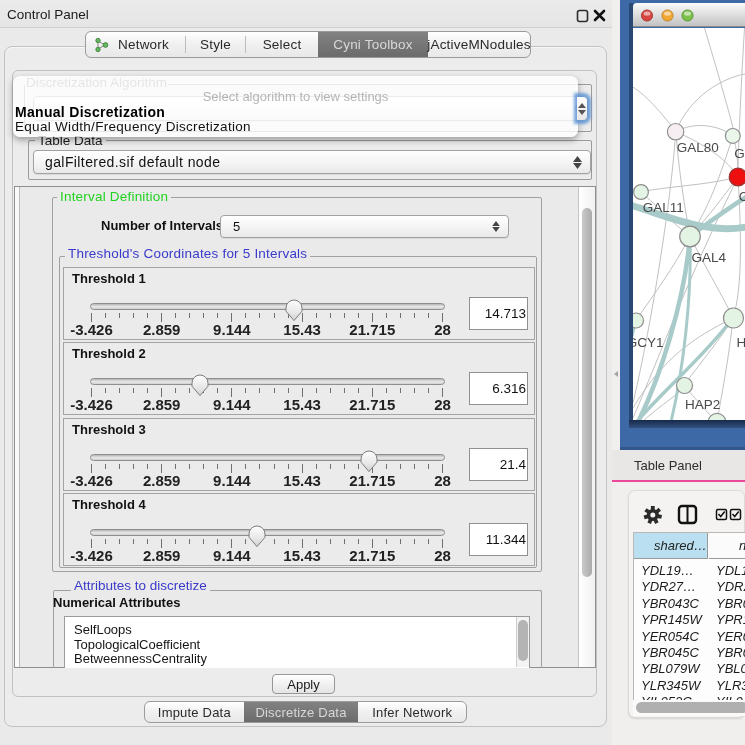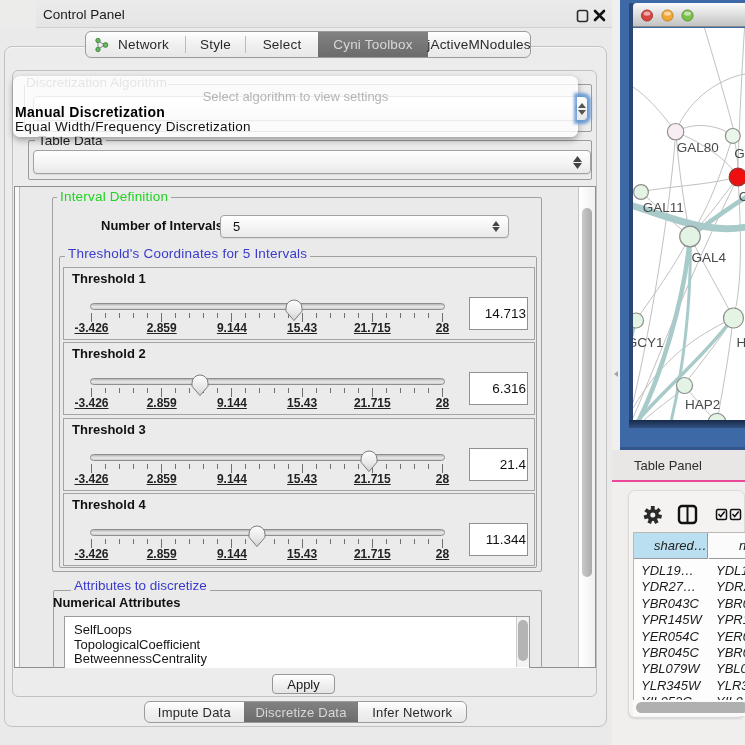--- a/index.html
+++ b/index.html
@@ -3,21 +3,21 @@
 <meta charset="utf-8">
 <style>
   * { margin:0; padding:0; box-sizing:border-box; }
   html,body { width:745px; height:745px; overflow:hidden; }
   body { font-family:"Liberation Sans", sans-serif; background:#ececeb; position:relative; }
   .abs { position:absolute; }
 
   
   #titlebar { left:0; top:0; width:614px; height:28px;
     background:linear-gradient(180deg,#ebebeb,#e6e5e5);
-    border-bottom:1px solid #cfcfcf;margin-left:36px; }
+    border-bottom:1px solid #cfcfcf; }
   #titlebar .t { position:absolute; left:7px; top:7px; font-size:13.5px; color:#1c1c1c; }
   #cpbg { left:0; top:28px; width:612px; height:717px; background:#ebeaea; }
 
   
   #contentpanel { left:4px; top:46px; width:603px; height:681px;
     background:#ececec; border:1px solid #c3c2c2; border-radius:8px;
     box-shadow:inset 0 1px 0 #f6f6f6; }
 
   
   .tabbar { height:27px; background:linear-gradient(180deg,#ffffff,#f1f1f1 45%,#e8e8e8);
@@ -46,22 +46,22 @@
   
   .trow { position:absolute; left:63px; width:472px; height:73px;
     border:1px solid #a5a4a4; background:#ecebeb; }
   .trow .ttl { position:absolute; left:8px; top:3px; font-size:13px; font-weight:bold; color:#111; }
   .track { position:absolute; left:26px; top:35px; width:355px; height:7px; border-radius:4px;
     border:1px solid #8e8e8e; background:linear-gradient(180deg,#b5b5b5,#e9e9e9 55%,#cfcfcf); }
   .ticks-min { position:absolute; left:27px; top:45px; width:353px; height:5px;
     background:repeating-linear-gradient(90deg,#6f6f6f 0 1px,transparent 1px 14.04px); }
   .ticks-maj { position:absolute; left:27px; top:45px; width:353px; height:9px;
     background:repeating-linear-gradient(90deg,#6f6f6f 0 1px,transparent 1px 70.2px); }
-  .slabel { position:absolute; top:53px; font-size:12px; font-weight:bold; color:#222;
-    transform:translateX(-50%);text-decoration:underline; }
+  .slabel { position:absolute; top:53px; font-size:15px; font-weight:bold; color:#222;
+    transform:translateX(-50%); }
   .thumb { position:absolute; top:31px; width:18px; height:23px; transform:translateX(-50%); }
   .vbox { position:absolute; left:405px; top:29px; width:59px; height:33px; background:#fff;
     border:1px solid #919090; font-size:13.5px; color:#111; text-align:right;
     line-height:31px; padding-right:1px; }
 
   
   #scrollpane { left:14px; top:186px; width:582px; height:482px;
     border:1px solid #8f8f8f; background:#eaeaea; }
   #sp-leftband { left:0px; top:0px; width:5px; height:480px; background:#fafafa; border-right:1px solid #bdbcbc; }
   #vsb-track { right:0px; top:0px; width:17px; height:480px;
@@ -148,20 +148,21 @@
     <svg width="8" height="5" viewBox="0 0 9 6">
         <path d="M4.5 6 L9 0 L0 0 Z" fill="#555"></path>
       </svg>
   </span>
 </div>
 
 <div class="group" style="left:28px; top:140px; width:564px; height:40px;">
   <span class="gtitle" style="left:6px; color:#1c1c1c;">Table Data</span>
 </div>
 <div class="combo" style="left:33px; top:150px; width:558px; height:24px;">
+  <span style="padding-left:11px; font-size:14px; letter-spacing:0.4px;">galFiltered.sif default node</span>
   <span class="arr" style="right:8px;">
     <svg width="9" height="6" viewBox="0 0 9 6">
         <path d="M4.5 0 L9 6 L0 6 Z" fill="#444"></path>
       </svg>
     <svg width="9" height="6" viewBox="0 0 9 6">
         <path d="M4.5 6 L9 0 L0 0 Z" fill="#444"></path>
       </svg>
   </span>
 </div>
 

